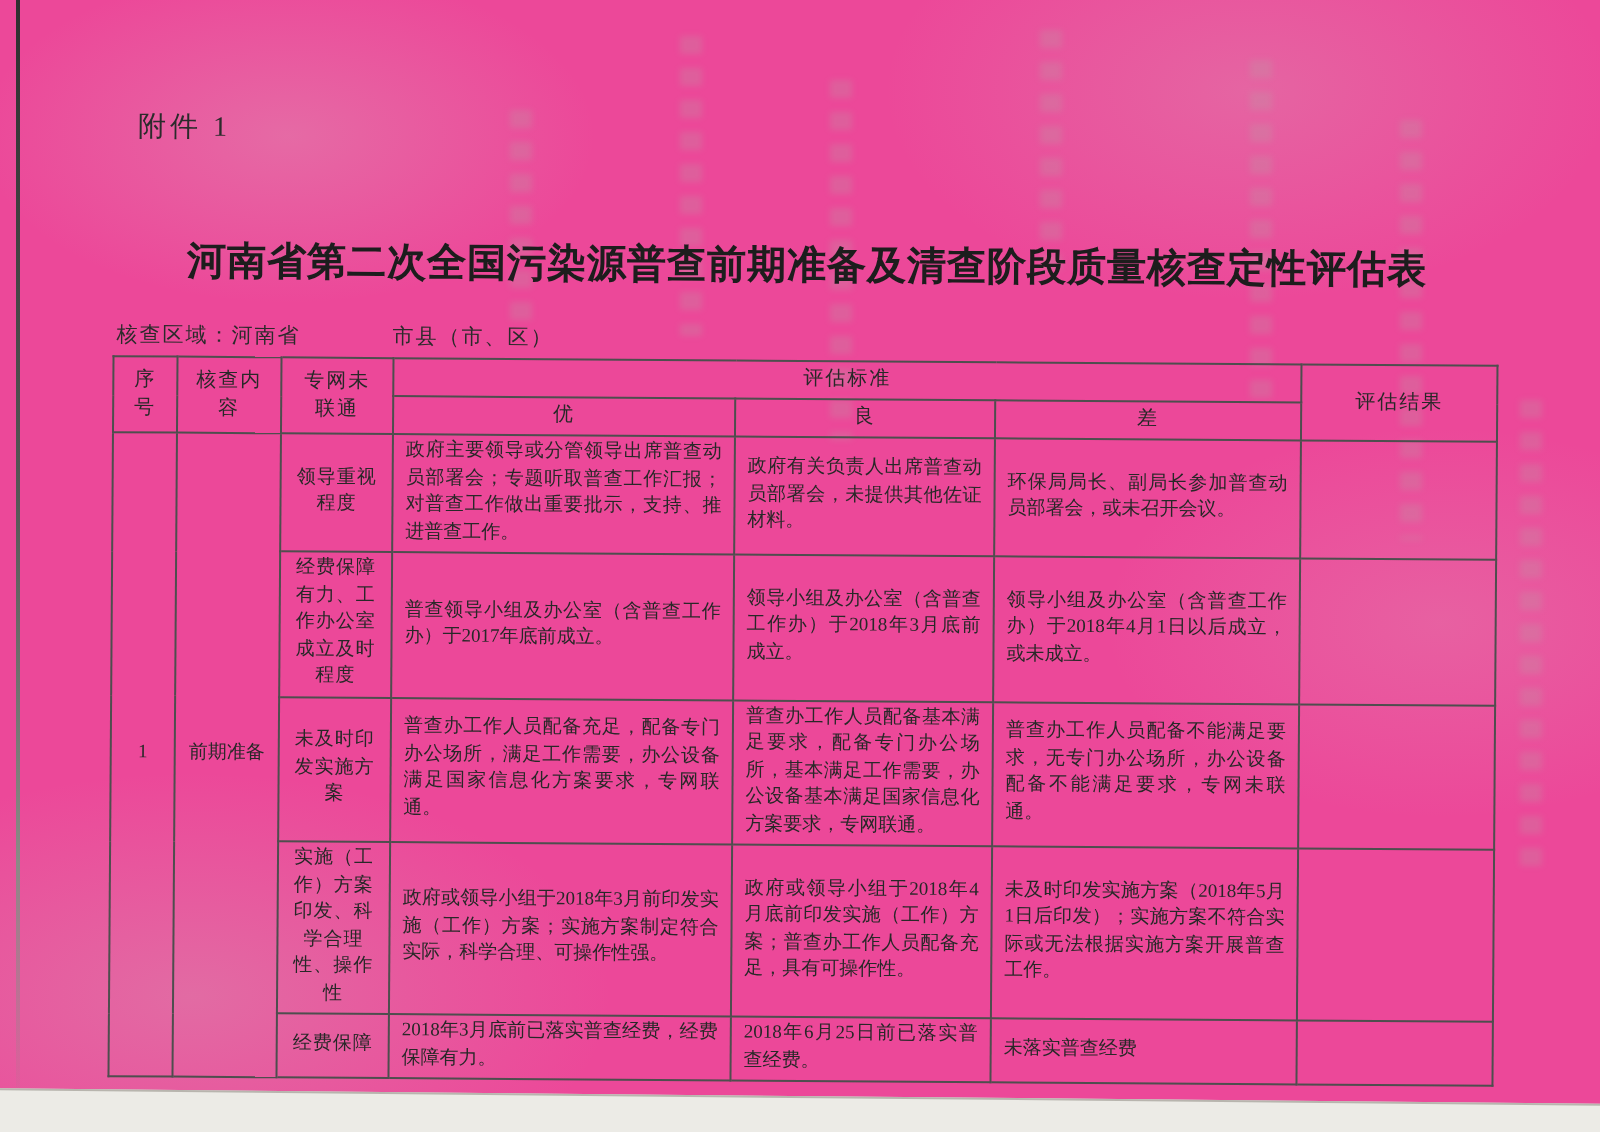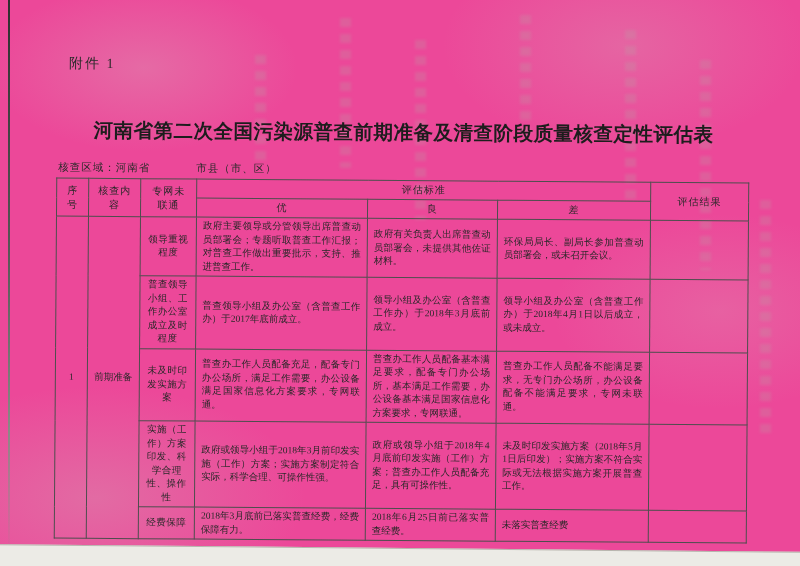--- a/index.html
+++ b/index.html
@@ -133,21 +133,21 @@
         <tr class="r1">
           <td rowspan="5" class="c-center">1</td>
           <td rowspan="5" class="c-center">前期准备</td>
           <td class="indicator-cell">领导重视程度</td>
           <td class="c-left std-cell">政府主要领导或分管领导出席普查动员部署会；专题听取普查工作汇报；对普查工作做出重要批示，支持、推进普查工作。</td>
           <td class="c-left std-cell">政府有关负责人出席普查动员部署会，未提供其他佐证材料。</td>
           <td class="c-left std-cell">环保局局长、副局长参加普查动员部署会，或未召开会议。</td>
           <td></td>
         </tr>
         <tr class="r2">
-          <td class="indicator-cell">普查领导小组、工作办公室成立及时程度</td>
+          <td class="indicator-cell">经费保障有力、工作办公室成立及时程度</td>
           <td class="c-left std-cell">普查领导小组及办公室（含普查工作办）于2017年底前成立。</td>
           <td class="c-left std-cell">领导小组及办公室（含普查工作办）于2018年3月底前成立。</td>
           <td class="c-left std-cell">领导小组及办公室（含普查工作办）于2018年4月1日以后成立，或未成立。</td>
           <td></td>
         </tr>
         <tr class="r3">
           <td class="indicator-cell">未及时印发实施方案</td>
           <td class="c-left std-cell">普查办工作人员配备充足，配备专门办公场所，满足工作需要，办公设备满足国家信息化方案要求，专网联通。</td>
           <td class="c-left std-cell">普查办工作人员配备基本满足要求，配备专门办公场所，基本满足工作需要，办公设备基本满足国家信息化方案要求，专网联通。</td>
           <td class="c-left std-cell">普查办工作人员配备不能满足要求，无专门办公场所，办公设备配备不能满足要求，专网未联通。</td>

